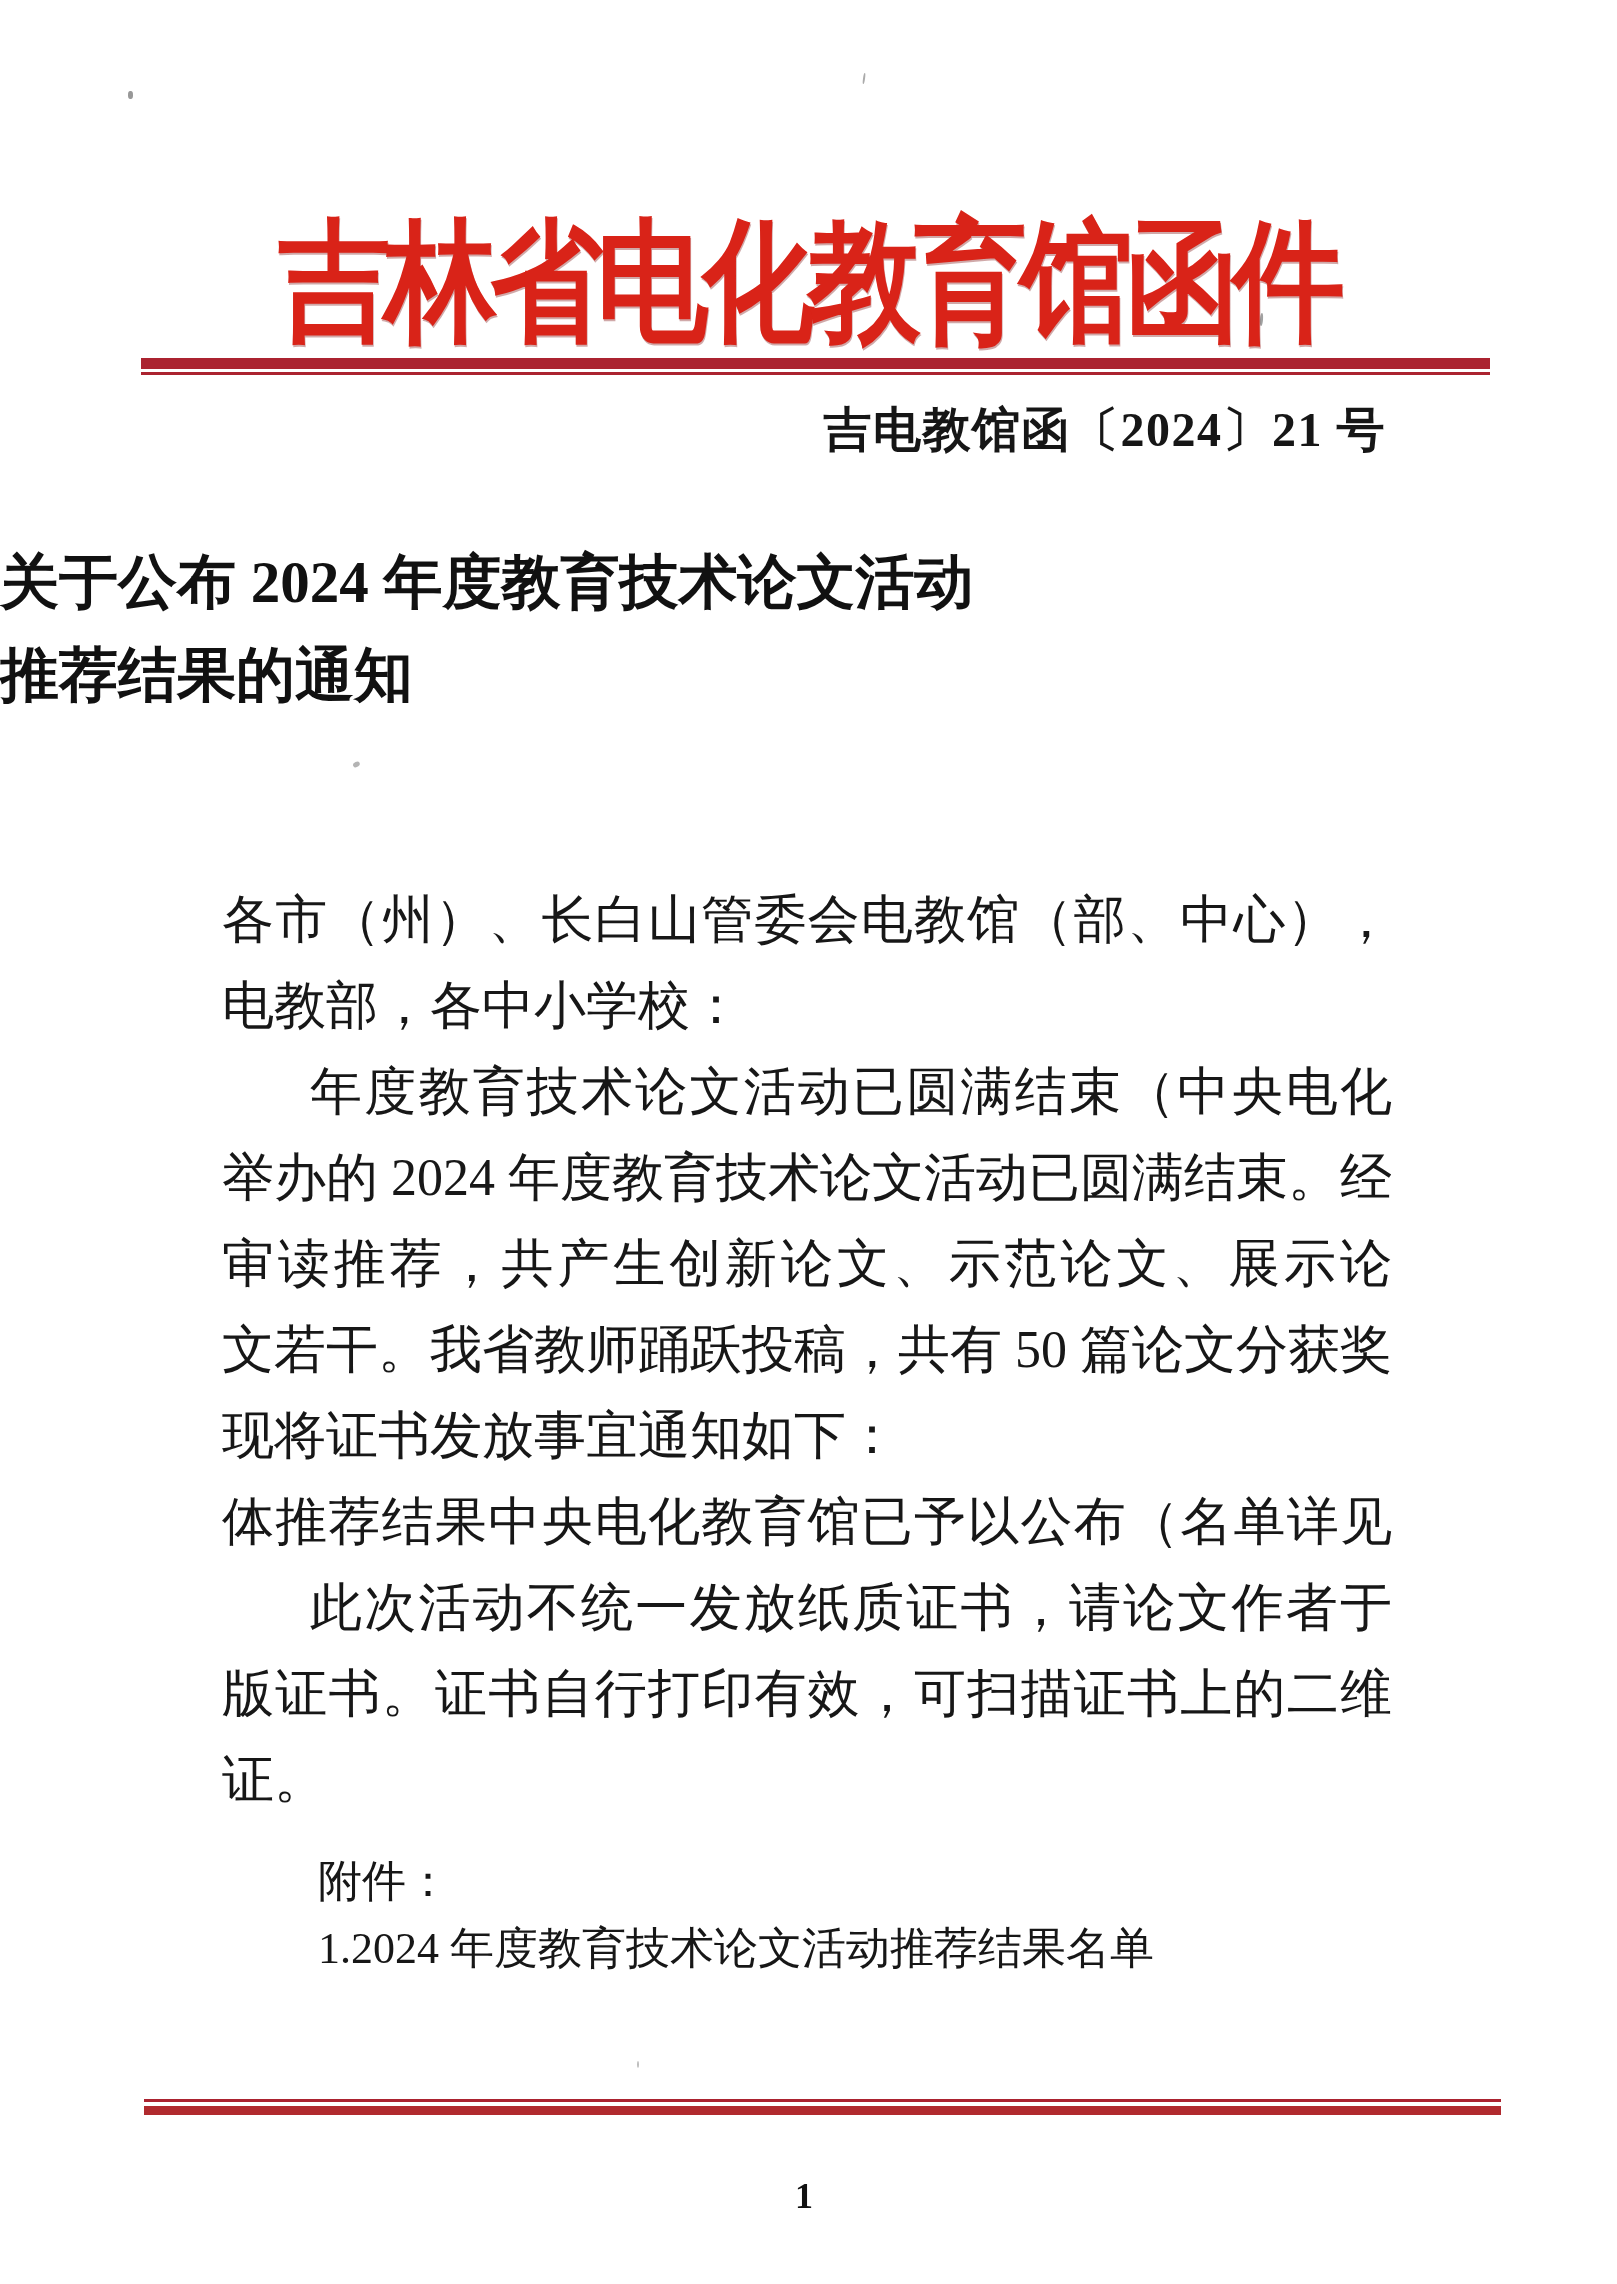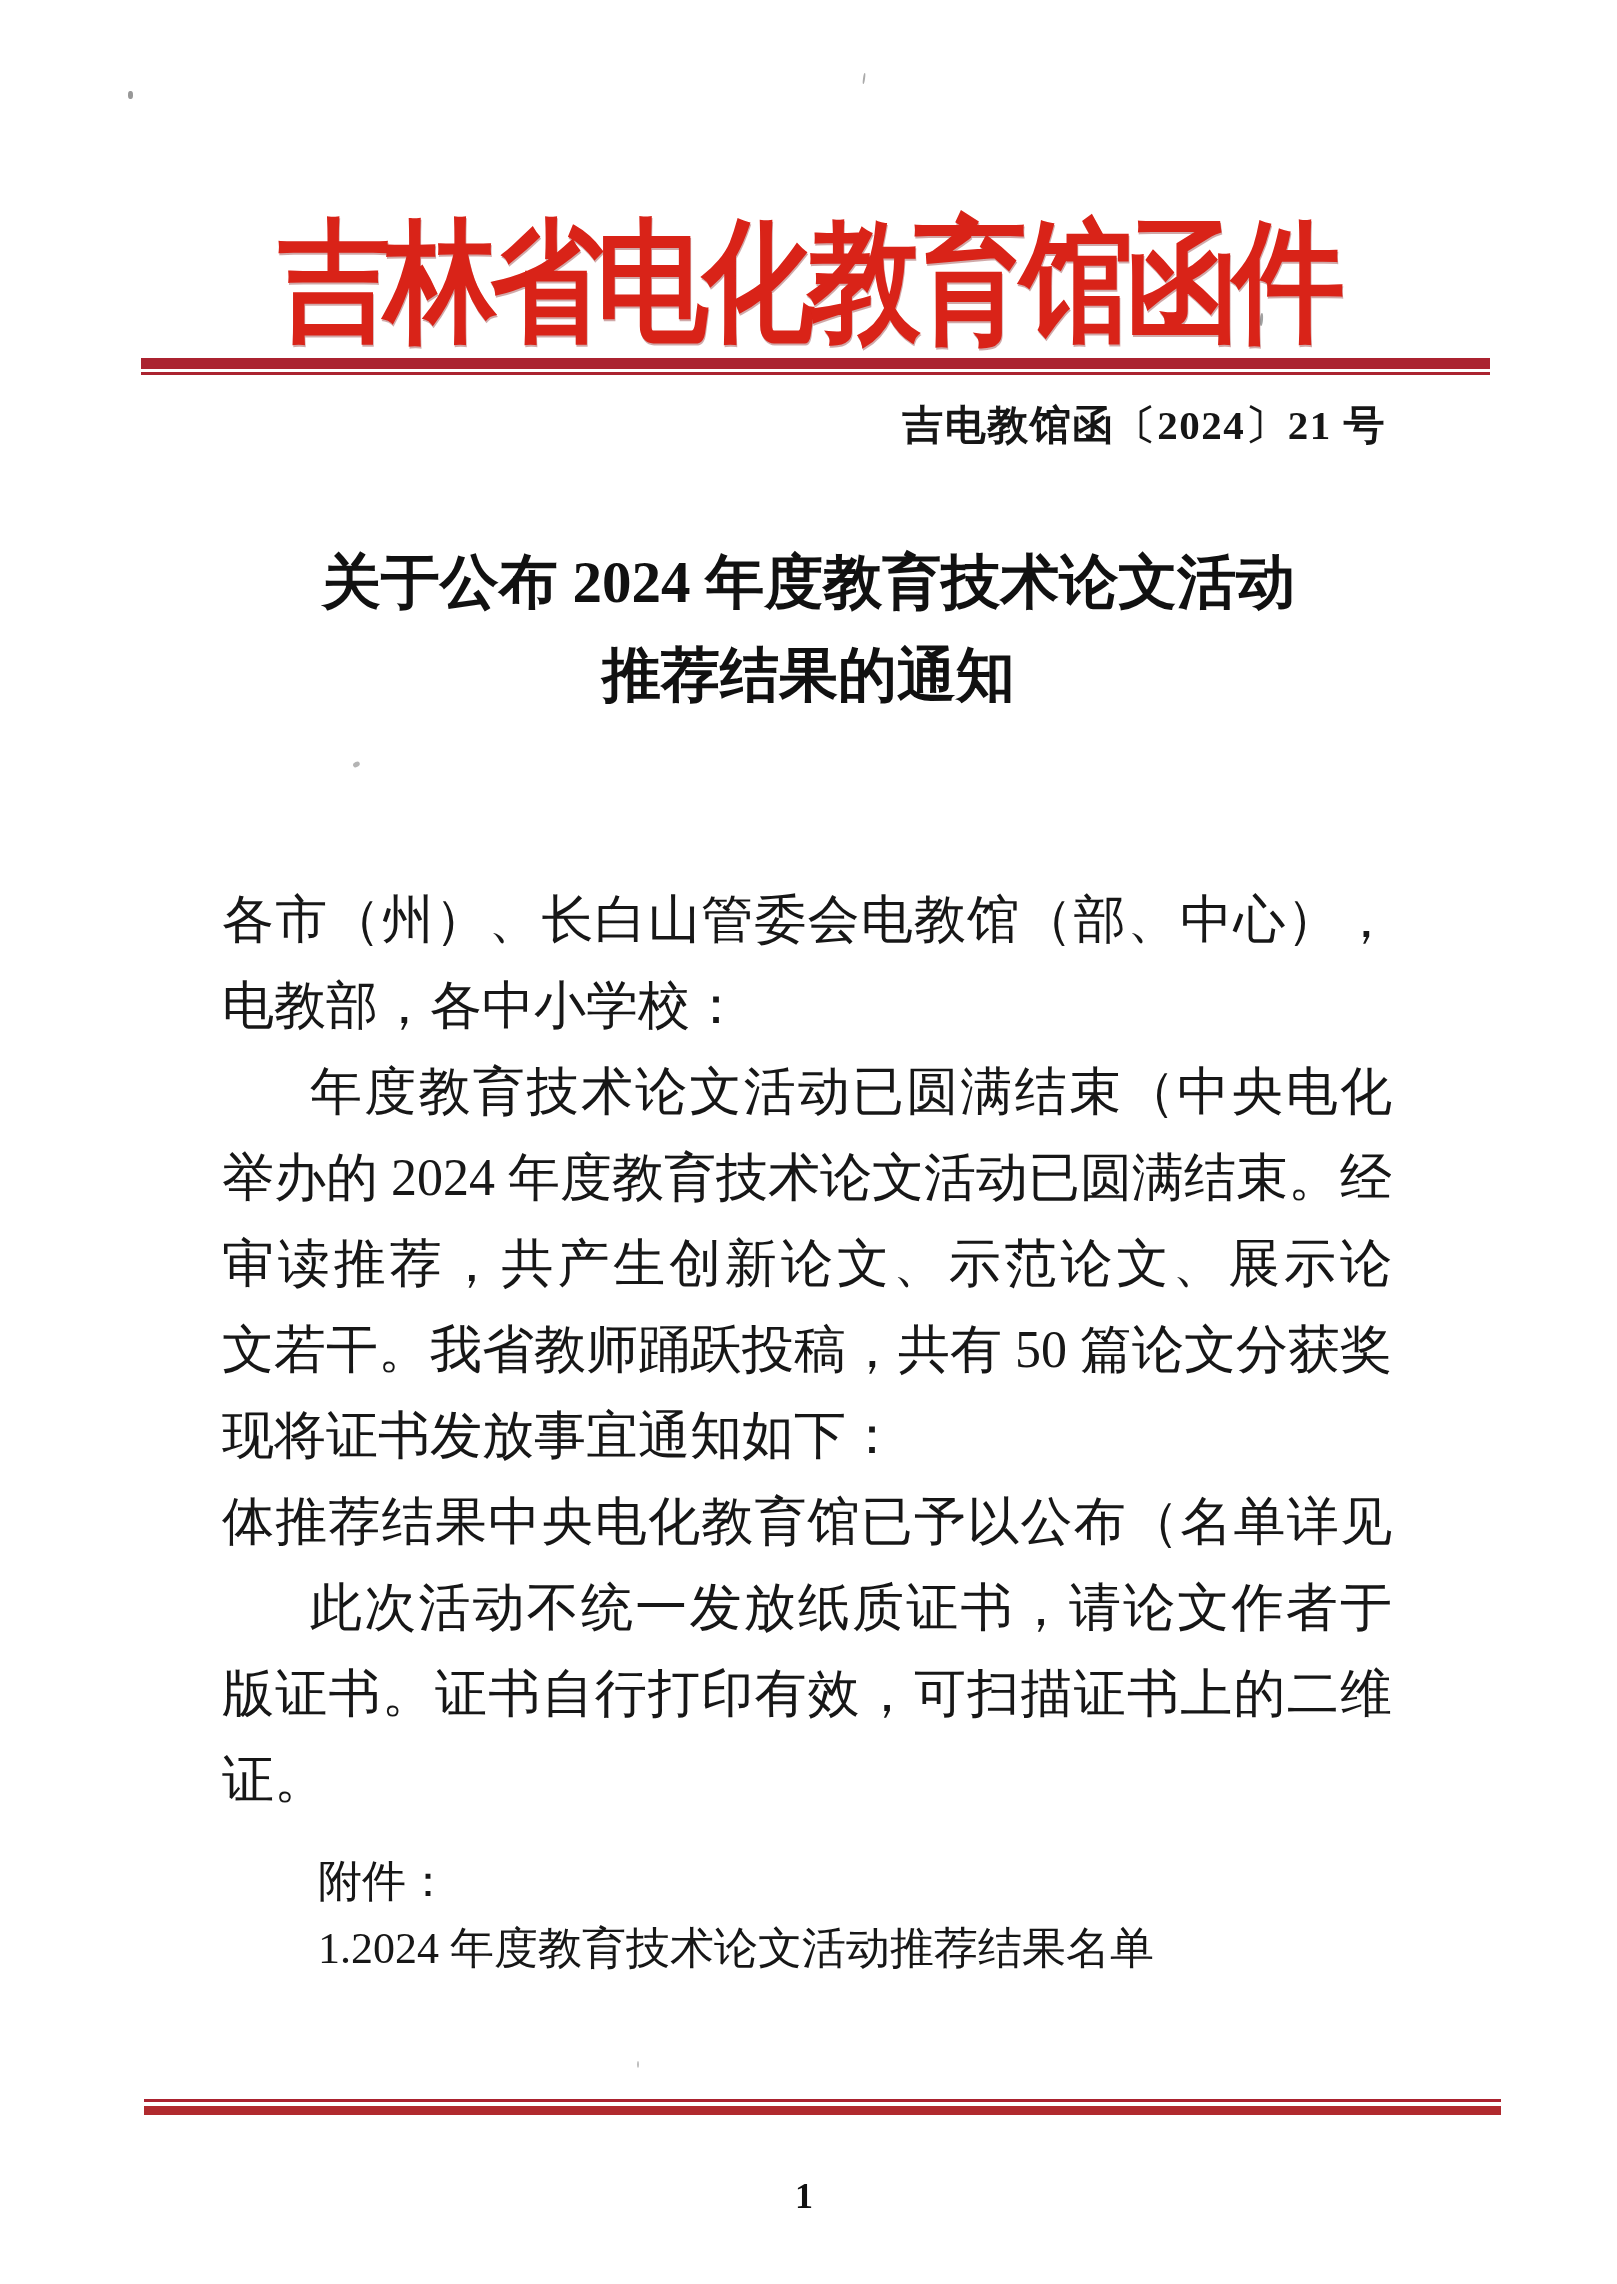--- a/index.html
+++ b/index.html
@@ -55,33 +55,33 @@
     height: 3.8px;
     border-top: 3.8px solid var(--rule_red, #ab2330);
     border-bottom: 9px solid var(--rule_red_bottom, #b02a2e);
   }
 
   
   .doc-number {
     position: absolute;
     top: 398px;
     right: 231px;
-    font-size: 41px;
+    font-size: 48px;
     font-weight: bold;
     letter-spacing: 1.5px;
     color: #161616;
     white-space: nowrap;
   }
 
   
   .main-title {
     position: absolute;
     left: 0;
     width: 100%;
-    text-align: center;
+    text-align: left;
     font-size: 59px;
     line-height: 68px;
     font-weight: bold;
     color: #111;
     white-space: nowrap;
   }
   .main-title.t1 { top: 548px; }
   .main-title.t2 { top: 641px; }
 
   

